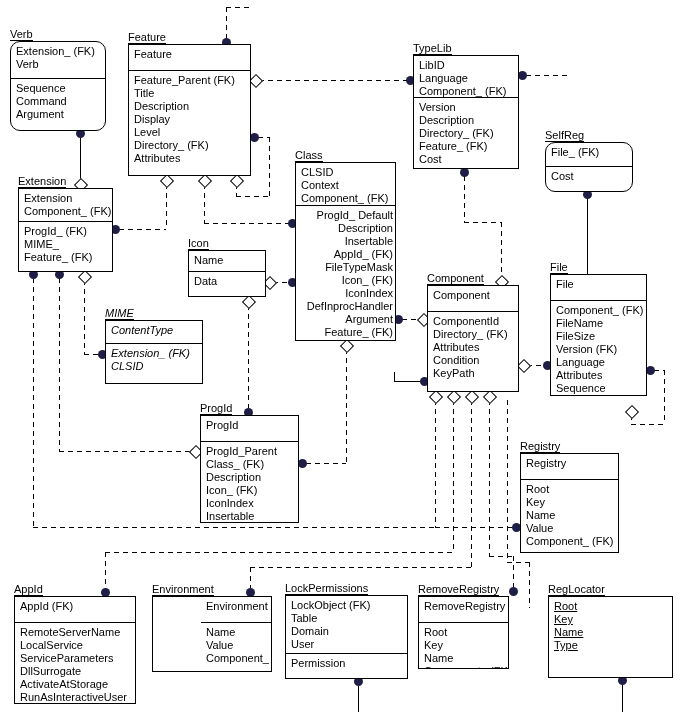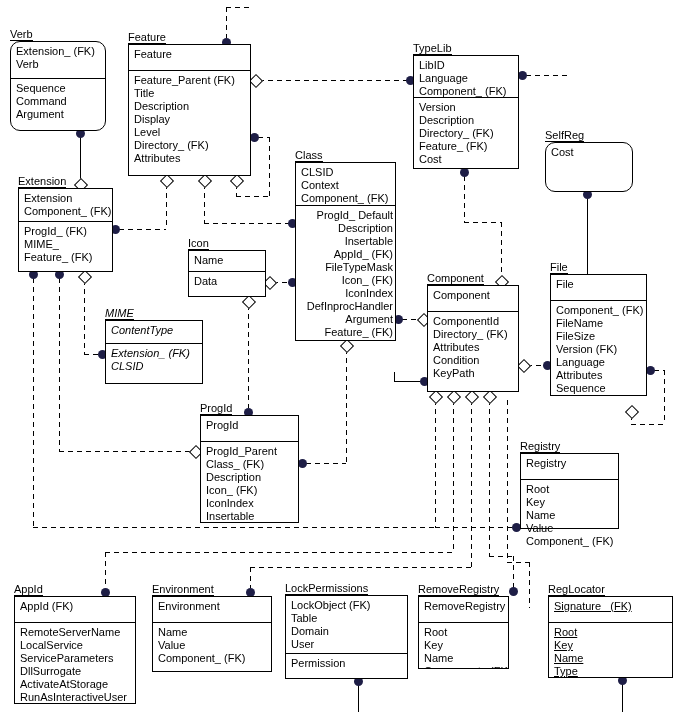--- a/index.html
+++ b/index.html
@@ -159,20 +159,23 @@
       <div class="comp" style="height: 70px;">
         <div class="fld">Version</div>
         <div class="fld">Description</div>
         <div class="fld">Directory_ (FK)</div>
         <div class="fld">Feature_ (FK)</div>
         <div class="fld">Cost</div>
       </div>
     </div>
     <div class="entity rounded" style="left: 545px; top: 142px; width: 88px; height: 50px;">
       <div class="ent-title">SelfReg</div>
+      <div class="comp keys" style="height: 24px;">
+        <div class="fld">File_ (FK)</div>
+      </div>
       <div class="comp" style="height: 24px;">
         <div class="fld">Cost</div>
       </div>
     </div>
     <div class="entity" style="left: 18px; top: 188px; width: 95px; height: 84px;">
       <div class="ent-title">Extension</div>
       <div class="comp keys" style="height: 33px;">
         <div class="fld">Extension</div>
         <div class="fld">Component_ (FK)</div>
       </div>
@@ -256,21 +259,21 @@
       </div>
       <div class="comp" style="height: 80px;">
         <div class="fld">ProgId_Parent</div>
         <div class="fld">Class_ (FK)</div>
         <div class="fld">Description</div>
         <div class="fld">Icon_ (FK)</div>
         <div class="fld">IconIndex</div>
         <div class="fld">Insertable</div>
       </div>
     </div>
-    <div class="entity" style="left: 520px; top: 453px; width: 99px; height: 76px;">
+    <div class="entity" style="left: 520px; top: 453px; width: 99px; height: 100px;">
       <div class="ent-title">Registry</div>
       <div class="comp keys" style="height: 26px;">
         <div class="fld">Registry</div>
       </div>
       <div class="comp" style="height: 72px;">
         <div class="fld">Root</div>
         <div class="fld">Key</div>
         <div class="fld">Name</div>
         <div class="fld">Value</div>
         <div class="fld">Component_ (FK)</div>
@@ -283,21 +286,21 @@
       </div>
       <div class="comp" style="height: 80px;">
         <div class="fld">RemoteServerName</div>
         <div class="fld">LocalService</div>
         <div class="fld">ServiceParameters</div>
         <div class="fld">DllSurrogate</div>
         <div class="fld">ActivateAtStorage</div>
         <div class="fld">RunAsInteractiveUser</div>
       </div>
     </div>
-    <div class="entity" style="left: 152px; top: 596px; width: 120px; height: 76px;">
+    <div class="entity" style="left: 152px; top: 596px; width: 120px; height: 76px; padding-left: 48px;">
       <div class="ent-title">Environment</div>
       <div class="comp keys" style="height: 26px;">
         <div class="fld">Environment</div>
       </div>
       <div class="comp" style="height: 48px;">
         <div class="fld">Name</div>
         <div class="fld">Value</div>
         <div class="fld">Component_ (FK)</div>
       </div>
     </div>
@@ -320,23 +323,20 @@
       </div>
       <div class="comp" style="height: 45px;">
         <div class="fld">Root</div>
         <div class="fld">Key</div>
         <div class="fld">Name</div>
         <div class="fld">Component_ (FK)</div>
       </div>
     </div>
     <div class="entity" style="left: 548px; top: 596px; width: 125px; height: 82px; text-decoration: underline;">
       <div class="ent-title">RegLocator</div>
-      <div class="comp keys" style="height: 26px;">
-        <div class="fld">Signature_ (FK)</div>
-      </div>
       <div class="comp" style="height: 54px;">
         <div class="fld">Root</div>
         <div class="fld">Key</div>
         <div class="fld">Name</div>
         <div class="fld">Type</div>
       </div>
     </div>
   </div>
 
 </body></html>

